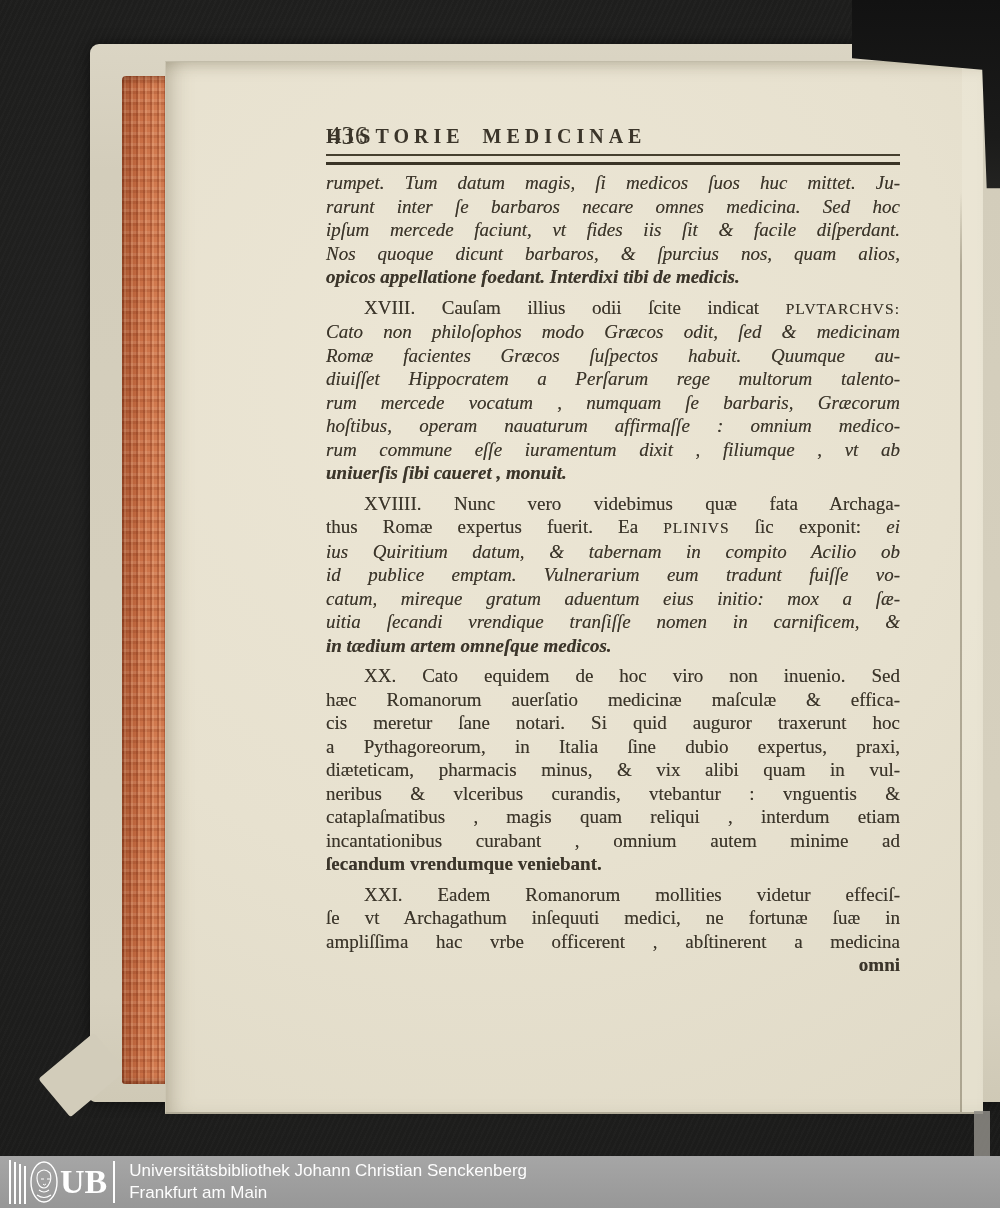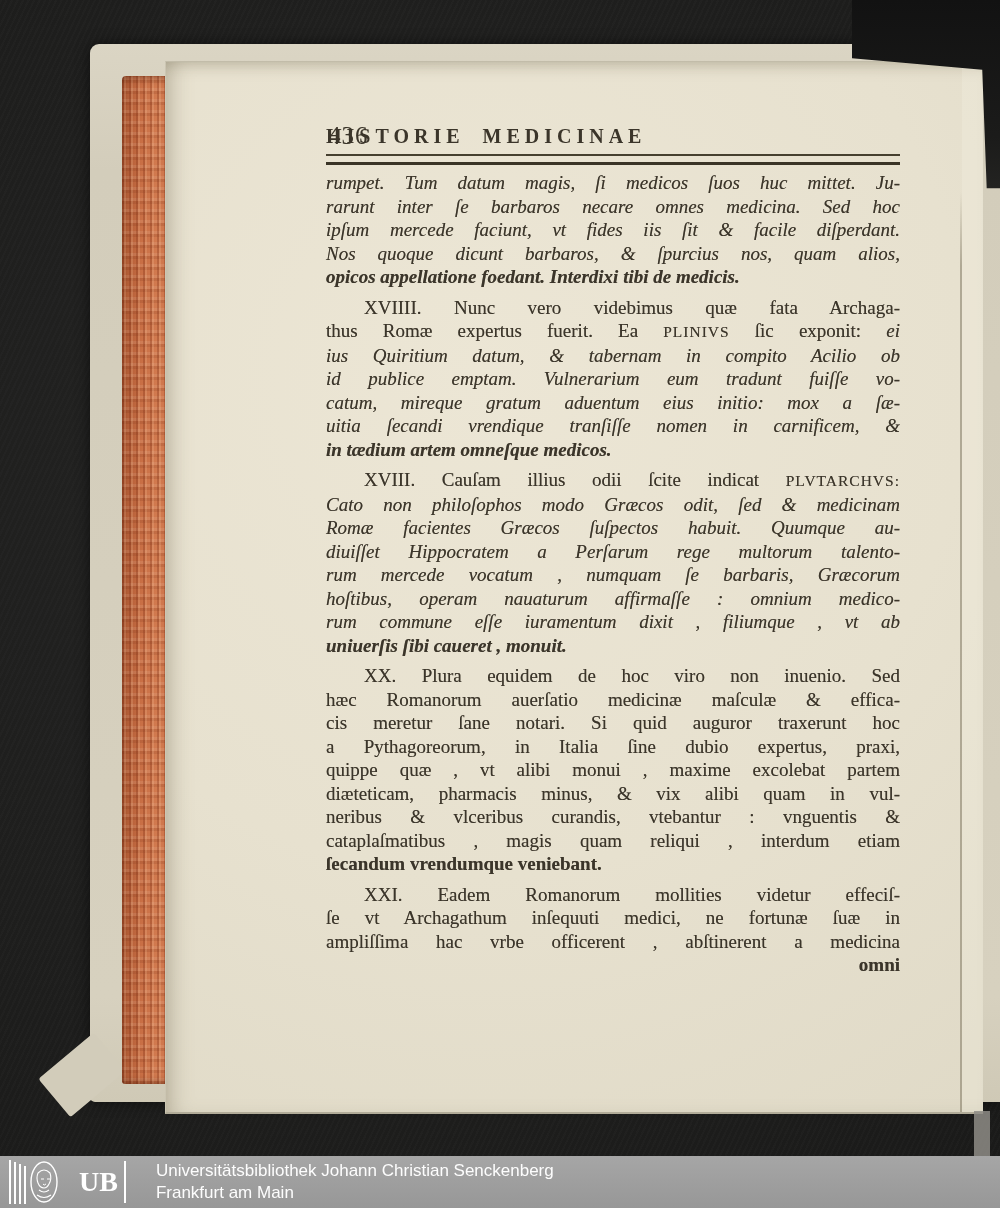--- a/index.html
+++ b/index.html
@@ -76,23 +76,23 @@
   .run-sc{font-style:normal;font-size:15.5px;letter-spacing:1px;}
   
   .banner{
     position:absolute;left:0;top:1156px;width:1000px;height:52px;
     background:linear-gradient(180deg,#a6a6a6,#979797);
     display:flex;align-items:center;
     font-family:"Liberation Sans","DejaVu Sans",sans-serif;
   }
   .logo{display:flex;align-items:center;height:48px;margin-left:8px;}
   .logo svg{display:block;}
-  .logo-ub{color:#fff;font-family:"Liberation Serif","DejaVu Serif",serif;font-weight:700;font-size:28px;line-height:1;margin:0 4px 0 19px;}
+  .logo-ub{color:#fff;font-family:"Liberation Serif","DejaVu Serif",serif;font-weight:700;font-size:34px;line-height:1;margin:0 4px 0 0;}
   .logo-divider{width:2px;height:42px;background:#fff;margin-left:2px;}
-  .banner-text{margin-left:30px;color:#fdfdfd;font-size:17px;line-height:22px;}
+  .banner-text{margin-left:14px;color:#fdfdfd;font-size:17px;line-height:22px;}
 </style>
 </head>
 <body>
 
 <div class="cover"></div>
 <div class="cover-tip"></div>
 <div class="fore-edge"></div>
 
 <div class="page">
   <div class="seam"></div>
@@ -106,47 +106,47 @@
     <div class="rule"></div>
     <div class="text-block">
         <div class="para">
           <div class="line first"><span class="run-it">rumpet. Tum datum magis, ſi medicos ſuos huc mittet. Ju-</span></div>
           <div class="line"><span class="run-it">rarunt inter ſe barbaros necare omnes medicina. Sed hoc</span></div>
           <div class="line"><span class="run-it">ipſum mercede faciunt, vt fides iis ſit &amp; facile diſperdant.</span></div>
           <div class="line"><span class="run-it">Nos quoque dicunt barbaros, &amp; ſpurcius nos, quam alios,</span></div>
           <div class="line last"><span class="run-it">opicos appellatione foedant. Interdixi tibi de medicis.</span></div>
         </div>
         <div class="para indent">
-          <div class="line first"><span class="run-ro">XVIIII. Nunc vero videbimus quæ fata Archaga-</span></div>
-          <div class="line"><span class="run-ro">thus Romæ expertus fuerit. Ea </span><span class="run-sc">PLINIVS</span><span class="run-ro"> ſic exponit: </span><span class="run-it">ei</span></div>
-          <div class="line"><span class="run-it">ius Quiritium datum, &amp; tabernam in compito Acilio ob</span></div>
-          <div class="line"><span class="run-it">id publice emptam. Vulnerarium eum tradunt fuiſſe vo-</span></div>
-          <div class="line"><span class="run-it">catum, mireque gratum aduentum eius initio: mox a ſæ-</span></div>
-          <div class="line"><span class="run-it">uitia ſecandi vrendique tranſiſſe nomen in carnificem, &amp;</span></div>
-          <div class="line last"><span class="run-it">in tædium artem omneſque medicos.</span></div>
-        </div>
-        <div class="para indent">
           <div class="line first"><span class="run-ro">XVIII. Cauſam illius odii ſcite indicat </span><span class="run-sc">PLVTARCHVS:</span></div>
           <div class="line"><span class="run-it">Cato non philoſophos modo Græcos odit, ſed &amp; medicinam</span></div>
           <div class="line"><span class="run-it">Romæ facientes Græcos ſuſpectos habuit. Quumque au-</span></div>
           <div class="line"><span class="run-it">diuiſſet Hippocratem a Perſarum rege multorum talento-</span></div>
           <div class="line"><span class="run-it">rum mercede vocatum , numquam ſe barbaris, Græcorum</span></div>
           <div class="line"><span class="run-it">hoſtibus, operam nauaturum affirmaſſe : omnium medico-</span></div>
           <div class="line"><span class="run-it">rum commune eſſe iuramentum dixit , filiumque , vt ab</span></div>
           <div class="line last"><span class="run-it">uniuerſis ſibi caueret , monuit.</span></div>
         </div>
         <div class="para indent">
-          <div class="line first"><span class="run-ro">XX. Plura equidem de hoc viro non inuenio. Sed</span></div>
+          <div class="line first"><span class="run-ro">XVIIII. Nunc vero videbimus quæ fata Archaga-</span></div>
+          <div class="line"><span class="run-ro">thus Romæ expertus fuerit. Ea </span><span class="run-sc">PLINIVS</span><span class="run-ro"> ſic exponit: </span><span class="run-it">ei</span></div>
+          <div class="line"><span class="run-it">ius Quiritium datum, &amp; tabernam in compito Acilio ob</span></div>
+          <div class="line"><span class="run-it">id publice emptam. Vulnerarium eum tradunt fuiſſe vo-</span></div>
+          <div class="line"><span class="run-it">catum, mireque gratum aduentum eius initio: mox a ſæ-</span></div>
+          <div class="line"><span class="run-it">uitia ſecandi vrendique tranſiſſe nomen in carnificem, &amp;</span></div>
+          <div class="line last"><span class="run-it">in tædium artem omneſque medicos.</span></div>
+        </div>
+        <div class="para indent">
+          <div class="line first"><span class="run-ro">XX. Cato equidem de hoc viro non inuenio. Sed</span></div>
           <div class="line"><span class="run-ro">hæc Romanorum auerſatio medicinæ maſculæ &amp; effica-</span></div>
           <div class="line"><span class="run-ro">cis meretur ſane notari. Si quid auguror traxerunt hoc</span></div>
           <div class="line"><span class="run-ro">a Pythagoreorum, in Italia ſine dubio expertus, praxi,</span></div>
-          <div class="line"><span class="run-ro">quippe quæ , vt alibi monui , maxime excolebat partem</span></div>
           <div class="line"><span class="run-ro">diæteticam, pharmacis minus, &amp; vix alibi quam in vul-</span></div>
           <div class="line"><span class="run-ro">neribus &amp; vlceribus curandis, vtebantur : vnguentis &amp;</span></div>
           <div class="line"><span class="run-ro">cataplaſmatibus , magis quam reliqui , interdum etiam</span></div>
+          <div class="line"><span class="run-ro">incantationibus curabant , omnium autem minime ad</span></div>
           <div class="line last"><span class="run-ro">ſecandum vrendumque veniebant.</span></div>
         </div>
         <div class="para indent">
           <div class="line first"><span class="run-ro">XXI. Eadem Romanorum mollities videtur effeciſ-</span></div>
           <div class="line"><span class="run-ro">ſe vt Archagathum inſequuti medici, ne fortunæ ſuæ in</span></div>
           <div class="line"><span class="run-ro">ampliſſima hac vrbe officerent , abſtinerent a medicina</span></div>
           <div class="line last catchword"><span class="run-ro">omni</span></div>
         </div>
       </div>
   </div>

